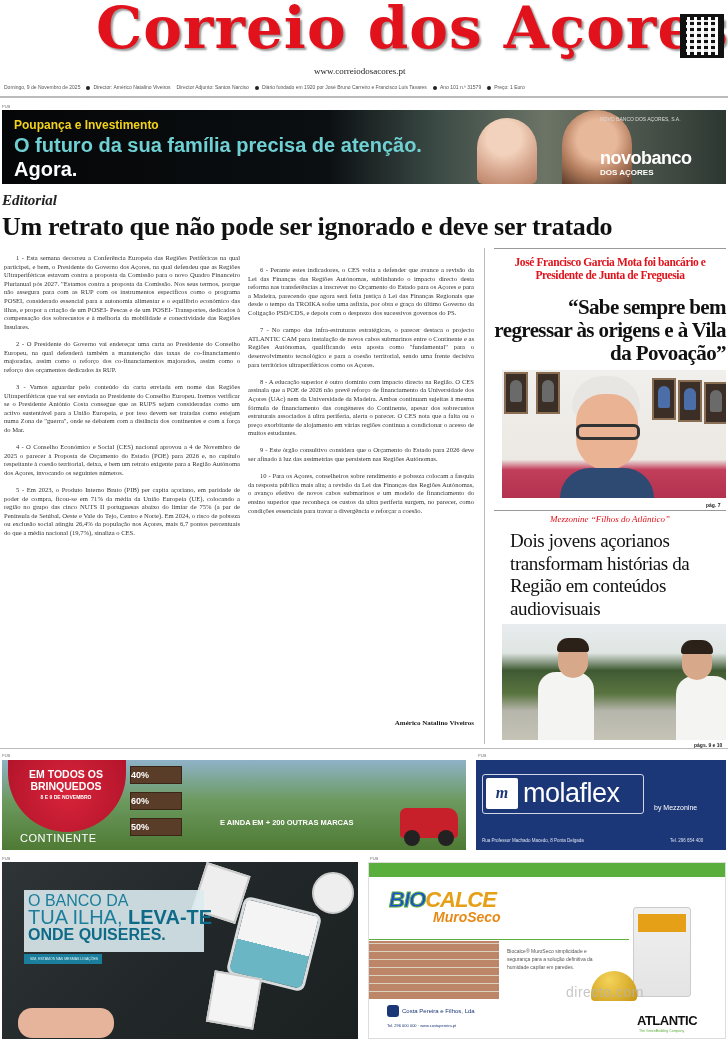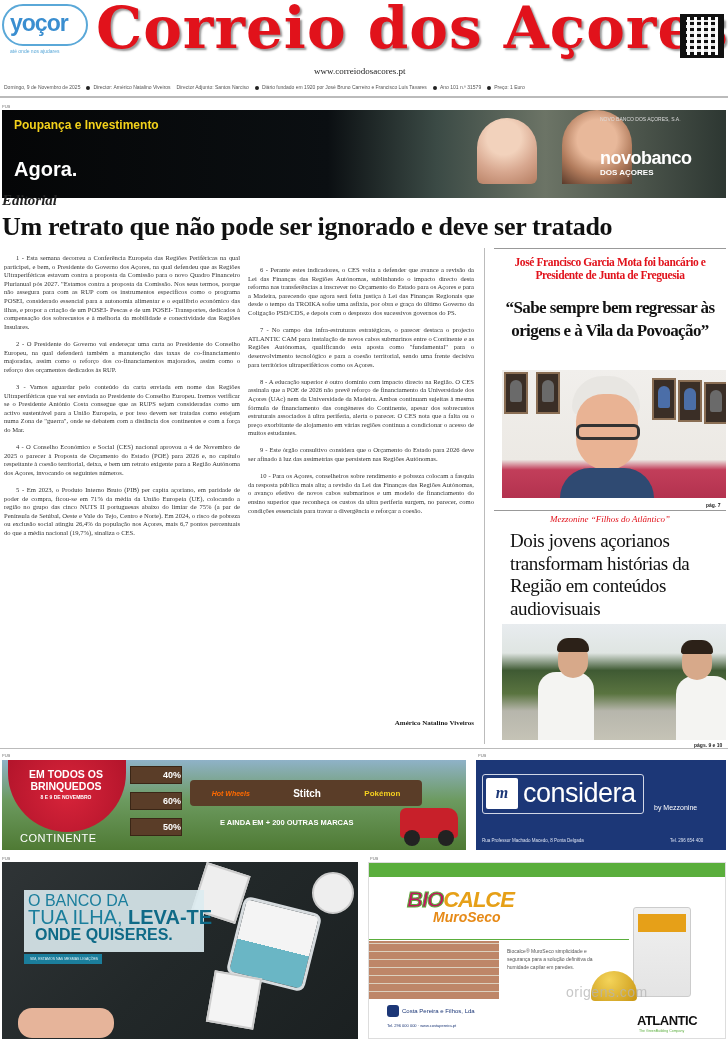--- a/index.html
+++ b/index.html
@@ -17,21 +17,21 @@
       repeating-linear-gradient(90deg, #111 0 4px, #fff 4px 7px),
       #111; border: 3px solid #111; }
   .qr::before { content:""; position:absolute; inset:3px; background:
       repeating-linear-gradient(0deg, rgba(255,255,255,.9) 0 3px, transparent 3px 6px); }
   .site-url { position: absolute; left: 314px; top: 66px; font-size: 9px; color: #222; }
   .meta-line { position: absolute; left: 4px; top: 84px; width: 720px; font-family: "Liberation Sans", sans-serif; font-size: 5px; color: #555; white-space: nowrap; display:flex; gap:6px; }
   .meta-line .dot { display:inline-block; width:4px; height:4px; border-radius:50%; background:#222; margin-right:3px; vertical-align:middle; }
   .rule { position: absolute; left: 0; width: 728px; height: 2px; background: #bbb; }
 
   
-  .ad-top { position: absolute; left: 2px; top: 110px; width: 724px; height: 88px; background: linear-gradient(90deg, #050607 0%, #0b0f12 45%, #3b4a45 60%, #6c7466 75%, #2d3732 100%); overflow: hidden; }
+  .ad-top { position: absolute; left: 2px; top: 110px; width: 724px; height: 74px; background: linear-gradient(90deg, #050607 0%, #0b0f12 45%, #3b4a45 60%, #6c7466 75%, #2d3732 100%); overflow: hidden; }
   .ad-top .kicker { position: absolute; left: 12px; top: 8px; font-family: "Liberation Sans", sans-serif; font-weight: bold; font-size: 12px; color: #f3d21b; }
   .ad-top .headline { position: absolute; left: 12px; top: 24px; font-family: "Liberation Sans", sans-serif; font-weight: bold; font-size: 20px; color: #6fd0d3; white-space: nowrap; }
   .ad-top .agora { position: absolute; left: 12px; top: 48px; font-family: "Liberation Sans", sans-serif; font-weight: bold; font-size: 20px; color: #fff; }
   .ad-top .baby { position: absolute; left: 475px; top: 8px; width: 60px; height: 66px; border-radius: 30px 30px 6px 6px; background: radial-gradient(circle at 45% 30%, #f2d2bc 0 30%, #d8a890 60%, #b47c60 100%); }
   .ad-top .man { position: absolute; left: 560px; top: 0; width: 70px; height: 74px; border-radius: 35px 35px 0 0; background: radial-gradient(circle at 50% 40%, #e8b89a 0 35%, #b07a5b 65%, #5a3a2a 100%); }
   .ad-top .brand { position: absolute; left: 598px; top: 38px; font-family: "Liberation Sans", sans-serif; font-weight: bold; font-size: 18px; color: #fff; letter-spacing: -0.5px; }
   .ad-top .brand-sub { position: absolute; left: 598px; top: 58px; font-family: "Liberation Sans", sans-serif; font-weight: bold; font-size: 8px; color: #fff; }
   .ad-top .legal { position: absolute; left: 598px; top: 6px; font-family: "Liberation Sans", sans-serif; font-size: 5px; color: #ddd; }
   .tiny-label { position: absolute; font-family: "Liberation Sans", sans-serif; font-size: 4px; color: #777; }
 
@@ -41,21 +41,21 @@
   .col { position: absolute; font-size: 6.6px; line-height: 8.6px; text-align: justify; color: #333; }
   .col p { text-indent: 12px; margin-bottom: 8.6px; }
   .col-1 { left: 4px; top: 254px; width: 236px; height: 488px; overflow: hidden; }
   .col-2 { left: 248px; top: 266px; width: 226px; height: 440px; overflow: hidden; }
   .signature { position: absolute; left: 248px; top: 719px; width: 226px; text-align: right; font-size: 7px; font-weight: bold; color: #222; }
   .col-divider { position: absolute; left: 484px; top: 248px; width: 1px; height: 496px; background: #bbb; }
 
   
   .side-rule { position: absolute; left: 494px; height: 1px; width: 232px; background: #999; }
   .story1-kicker { position: absolute; left: 494px; top: 256px; width: 232px; text-align: center; font-size: 11.5px; font-weight: bold; color: #e1121b; line-height: 13px; letter-spacing: -0.4px; }
-  .story1-quote { position: absolute; left: 494px; top: 296px; width: 232px; text-align: center; font-size: 17px; line-height: 23px; color: #111; letter-spacing: -0.6px; }
+  .story1-quote { position: absolute; left: 494px; top: 296px; width: 232px; text-align: right; font-size: 21px; line-height: 23px; color: #111; letter-spacing: -0.6px; }
   .photo1 { position: absolute; left: 502px; top: 370px; width: 224px; height: 128px; background: linear-gradient(180deg, #f1efec 0%, #ece9e4 70%, #c23e5a 78%, #b3324f 100%); overflow: hidden; }
   .frame { position: absolute; top: 2px; width: 24px; height: 42px; background: #3a2e26; border: 2px solid #8a6e54; }
   .frame::after { content:""; position:absolute; left:4px; top:6px; width:12px; height:22px; border-radius:6px 6px 2px 2px; background:#6a6a6a; }
   .frame.blue::after { background:#4b6ea8; }
   .elder { position: absolute; left: 62px; top: 6px; width: 84px; height: 122px; }
   .elder .hair { position: absolute; left: 8px; top: 0; width: 68px; height: 40px; border-radius: 34px 34px 10px 10px; background: #e8e6e2; }
   .elder .face { position: absolute; left: 12px; top: 18px; width: 62px; height: 76px; border-radius: 30px 30px 34px 34px; background: #e9b394; }
   .elder .glasses { position: absolute; left: 12px; top: 48px; width: 64px; height: 16px; border: 3px solid #333; border-radius: 6px; }
   .elder .shirt { position: absolute; left: -4px; top: 92px; width: 94px; height: 40px; border-radius: 30px 30px 0 0; background: #2f4a72; }
   .credit { position: absolute; font-family: "Liberation Sans", sans-serif; font-size: 5px; font-weight: bold; color: #222; }
@@ -66,21 +66,21 @@
   .person .head { position: absolute; width: 30px; height: 36px; border-radius: 15px; background: #d7a98a; }
   .person .hair { position: absolute; width: 32px; height: 14px; border-radius: 16px 16px 4px 4px; background: #2c2118; }
   .person .body { position: absolute; width: 56px; height: 70px; border-radius: 18px 18px 0 0; background: #f4f4f2; }
 
   
   .ad-continente { position: absolute; left: 2px; top: 760px; width: 464px; height: 90px; background: linear-gradient(180deg, #8fb2c8 0%, #6c9a5f 45%, #4f7a34 100%); overflow: hidden; }
   .red-blob { position: absolute; left: 6px; top: -10px; width: 118px; height: 82px; border-radius: 0 0 60px 60px; background: radial-gradient(circle, #d8243a 0%, #b0132a 100%); }
   .ad-continente .promo { position: absolute; left: 14px; top: 8px; width: 100px; text-align: center; font-family: "Liberation Sans", sans-serif; font-weight: bold; font-size: 10.5px; line-height: 12px; color: #fff; }
   .ad-continente .promo-date { position: absolute; left: 14px; top: 34px; width: 100px; text-align: center; font-family: "Liberation Sans", sans-serif; font-weight: bold; font-size: 5px; color: #fff; }
   .ad-continente .brand { position: absolute; left: 18px; top: 72px; font-family: "Liberation Sans", sans-serif; font-weight: normal; font-size: 11px; color: #fff; letter-spacing: 0.5px; }
-  .sign { position: absolute; left: 128px; width: 52px; height: 18px; background: #5a3d28; border: 1px solid #3a2616; color: #fff; font-family: "Liberation Sans", sans-serif; font-weight: bold; font-size: 9px; text-align: right; line-height: 16px; padding-left: 20px; }
+  .sign { position: absolute; left: 128px; width: 52px; height: 18px; background: #5a3d28; border: 1px solid #3a2616; color: #fff; font-family: "Liberation Sans", sans-serif; font-weight: bold; font-size: 9px; text-align: left; line-height: 16px; }
   .plank { position: absolute; left: 188px; top: 20px; width: 232px; height: 26px; background: #5a3d28; border-radius: 4px; display: flex; align-items: center; justify-content: space-around; font-family: "Liberation Sans", sans-serif; font-weight: bold; font-size: 10px; }
   .plank .hw { color: #ff6a00; font-size: 7px; font-style: italic; }
   .plank .st { color: #fff; }
   .plank .pk { color: #f5d020; font-size: 8px; }
   .ad-continente .more { position: absolute; left: 218px; top: 58px; font-family: "Liberation Sans", sans-serif; font-weight: bold; font-size: 7.5px; color: #fff; white-space: nowrap; }
   .jeep { position: absolute; left: 398px; top: 48px; width: 58px; height: 30px; background: #c8202a; border-radius: 6px 10px 4px 4px; }
   .jeep::before, .jeep::after { content:""; position:absolute; bottom:-8px; width:16px; height:16px; border-radius:50%; background:#222; }
   .jeep::before { left:4px; } .jeep::after { right:4px; }
 
   .ad-molaflex { position: absolute; left: 476px; top: 760px; width: 250px; height: 90px; background: #1c3777; }
@@ -89,71 +89,67 @@
   .mf-word { position: absolute; left: 40px; top: 3px; font-family: "Liberation Sans", sans-serif; font-size: 27px; color: #fff; letter-spacing: -0.5px; }
   .mf-by { position: absolute; left: 178px; top: 44px; font-family: "Liberation Sans", sans-serif; font-size: 7px; color: #fff; }
   .mf-addr { position: absolute; left: 6px; top: 78px; font-family: "Liberation Sans", sans-serif; font-size: 4.5px; color: #dbe2f2; }
   .mf-tel { position: absolute; left: 194px; top: 78px; font-family: "Liberation Sans", sans-serif; font-size: 4.5px; color: #dbe2f2; }
 
   .ad-banco { position: absolute; left: 2px; top: 862px; width: 356px; height: 177px; background: linear-gradient(135deg, #2f3436 0%, #222829 50%, #1b2021 100%); overflow: hidden; }
   .banco-box { position: absolute; left: 22px; top: 28px; width: 180px; height: 62px; background: rgba(220,235,240,0.9); }
   .banco-l1 { position: absolute; left: 26px; top: 30px; font-family: "Liberation Sans", sans-serif; font-size: 16px; color: #1b7e9c; line-height: 17px; }
   .banco-l2 { position: absolute; left: 26px; top: 47px; font-family: "Liberation Sans", sans-serif; font-size: 20px; color: #1b7e9c; line-height: 17px; white-space: nowrap; }
   .banco-l2 b, .banco-l3 { font-weight: bold; color: #0f6a87; }
-  .banco-l3 { position: absolute; left: 26px; top: 64px; font-family: "Liberation Sans", sans-serif; font-size: 16px; line-height: 17px; margin-left: 7px; }
+  .banco-l3 { position: absolute; left: 26px; top: 64px; font-family: "Liberation Sans", sans-serif; font-size: 16px; line-height: 17px; }
   .banco-btn { position: absolute; left: 22px; top: 92px; width: 78px; height: 10px; background: #1b7e9c; color: #e6f3f7; font-family: "Liberation Sans", sans-serif; font-size: 3.5px; line-height: 10px; padding-left: 6px; }
   .badge { position: absolute; background: #eee; border: 2px solid #ccc; }
   .card { position: absolute; left: 232px; top: 42px; width: 80px; height: 80px; border-radius: 8px; background: linear-gradient(180deg, #f4f4f4 0 55%, #6ab6c5 55% 100%); border: 3px solid #d7dcdf; transform: rotate(14deg); }
   .hand { position: absolute; left: 16px; top: 146px; width: 96px; height: 30px; border-radius: 14px; background: #e6b49a; }
 
   .ad-biocalce { position: absolute; left: 368px; top: 862px; width: 358px; height: 177px; background: #fff; border: 1px solid #ddd; overflow: hidden; }
   .bc-bar { position: absolute; left: 0; top: 0; width: 358px; height: 14px; background: #5aae3c; }
   .bc-logo1 { position: absolute; left: 20px; top: 24px; font-family: "Liberation Sans", sans-serif; font-weight: bold; font-style: italic; font-size: 22px; color: #e6a018; letter-spacing: -1px; }
-  .bc-logo1 .bio { color: #be185d; margin-left: 18px; -webkit-text-stroke: 1px #5aae3c; }
+  .bc-logo1 .bio { color: #1d4ed8; -webkit-text-stroke: 1px #5aae3c; }
   .bc-logo2 { position: absolute; left: 64px; top: 46px; font-family: "Liberation Sans", sans-serif; font-weight: bold; font-style: italic; font-size: 14px; color: #e68a18; }
   .bc-title { position: absolute; left: 130px; top: 28px; font-family: "Liberation Sans", sans-serif; font-weight: bold; font-size: 7.5px; line-height: 10px; color: #5aae3c; letter-spacing: 0.5px; }
   .bc-wall { position: absolute; left: 0; top: 78px; width: 130px; height: 58px; background: repeating-linear-gradient(0deg, #b77a58 0 7px, #d9cbb8 7px 8px), #b77a58; opacity: 0.9; }
   .bc-green-line { position: absolute; left: 0; top: 76px; width: 260px; height: 1px; background: #5aae3c; }
   .bc-desc { position: absolute; left: 138px; top: 84px; font-family: "Liberation Sans", sans-serif; font-size: 5px; line-height: 8px; color: #555; width: 90px; }
   .bc-bag { position: absolute; left: 264px; top: 44px; width: 58px; height: 90px; background: linear-gradient(180deg, #f0f0f0 0%, #e4e4e4 100%); border: 1px solid #ccc; border-radius: 3px; }
   .bc-bag::before { content:""; position:absolute; left:4px; top:6px; width:48px; height:18px; background:#e6a018; }
   .bc-helmet { position: absolute; left: 222px; top: 108px; width: 46px; height: 30px; border-radius: 23px 23px 4px 4px; background: radial-gradient(circle at 40% 30%, #f4d45a, #c89512); }
   .bc-company { position: absolute; left: 18px; top: 142px; font-family: "Liberation Sans", sans-serif; font-size: 6px; color: #1c3777; }
   .bc-company .ico { display:inline-block; width:12px; height:12px; background:#1c3777; border-radius:3px; vertical-align:middle; margin-right:3px; }
   .bc-contact { position: absolute; left: 18px; top: 160px; font-family: "Liberation Sans", sans-serif; font-size: 4px; color: #1c3777; }
   .bc-kera { position: absolute; left: 268px; top: 150px; font-family: "Liberation Sans", sans-serif; font-weight: bold; font-size: 13px; color: #111; letter-spacing: -0.5px; }
   .bc-kera-sub { position: absolute; left: 270px; top: 166px; font-family: "Liberation Sans", sans-serif; font-size: 3.5px; color: #5aae3c; }
   .watermark { position: absolute; left: 566px; top: 984px; font-family: "Liberation Sans", sans-serif; font-size: 14px; color: rgba(180,180,180,0.75); letter-spacing: 0.5px; }
 </style>
 </head>
 <body>
 
 <header class="masthead">
-  <div class="yocor">
-    <div class="yocor-cloud"></div>
-    <span class="yocor-word">yoçor</span>
-    <span class="yocor-tag">até onde nos ajudares</span>
-  </div>
   <h1 class="logo">Correio dos Açores</h1>
   <div class="qr"></div>
   <a class="site-url">www.correiodosacores.pt</a>
   <div class="meta-line">
     <span>Domingo, 9 de Novembro de 2025</span>
     <span><i class="dot"></i><span>Director: Américo Natalino Viveiros</span></span>
     <span>Director Adjunto: Santos Narciso</span>
     <span><i class="dot"></i><span>Diário fundado em 1920 por José Bruno Carreiro e Francisco Luís Tavares</span></span>
     <span><i class="dot"></i><span>Ano 101 n.º 31579</span></span>
     <span><i class="dot"></i><span>Preço: 1 Euro</span></span>
   </div>
 </header>
 <div class="rule" style="top:96px"></div>
 
 <span class="tiny-label" style="left:2px;top:104px">PUB</span>
 <section class="ad-top">
   <span class="kicker">Poupança e Investimento</span>
+  <span class="headline">O futuro da sua família precisa de atenção.</span>
   <span class="agora">Agora.</span>
   <div class="baby"></div>
   <div class="man"></div>
   <span class="legal">NOVO BANCO DOS AÇORES, S.A.</span>
   <span class="brand">novobanco</span>
   <span class="brand-sub">DOS AÇORES</span>
 </section>
 
 <span class="section-tag">Editorial</span>
 <h2 class="editorial-title">Um retrato que não pode ser ignorado e deve ser tratado</h2>
@@ -217,34 +213,29 @@
 
 <span class="tiny-label" style="left:2px;top:753px">PUB</span>
 <section class="ad-continente">
   <div class="red-blob"></div>
   <span class="promo">EM TODOS OS BRINQUEDOS</span>
   <span class="promo-date">8 E 9 DE NOVEMBRO</span>
   <span class="brand">CONTINENTE</span>
   <div class="sign" style="top:6px">40%</div>
   <div class="sign" style="top:32px">60%</div>
   <div class="sign" style="top:58px">50%</div>
-  <div class="plank">
-    <span class="hw">Hot Wheels</span>
-    <span class="st">Stitch</span>
-    <span class="pk">Pokémon</span>
-  </div>
   <span class="more">E AINDA EM + 200 OUTRAS MARCAS</span>
   <div class="jeep"></div>
 </section>
 
 <span class="tiny-label" style="left:478px;top:753px">PUB</span>
 <section class="ad-molaflex">
   <div class="mf-box">
     <span class="mf-icon">m</span>
-    <span class="mf-word">considera</span>
+    <span class="mf-word">molaflex</span>
   </div>
   <span class="mf-by">by Mezzonine</span>
   <span class="mf-addr">Rua Professor Machado Macedo, 8 Ponta Delgada</span>
   <span class="mf-tel">Tel. 296 654 400</span>
 </section>
 
 <span class="tiny-label" style="left:2px;top:856px">PUB</span>
 <section class="ad-banco">
   <div class="badge" style="left:196px;top:6px;width:46px;height:50px;transform:rotate(18deg)"></div>
   <div class="badge" style="left:310px;top:10px;width:42px;height:42px;border-radius:50%"></div>
@@ -267,13 +258,13 @@
   <div class="bc-wall"></div>
   <span class="bc-desc">Biocalce® MuroSeco simplicidade e segurança para a solução definitiva da humidade capilar em paredes.</span>
   <div class="bc-bag"></div>
   <div class="bc-helmet"></div>
   <span class="bc-company"><i class="ico"></i><span>Costa Pereira e Filhos, Lda</span></span>
   <span class="bc-contact">Tel. 296 000 000 · www.costapereira.pt</span>
   <span class="bc-kera">ATLANTIC</span>
   <span class="bc-kera-sub">The GreenBuilding Company</span>
 </section>
 
-<span class="watermark">origens.com</span>
+<span class="watermark">directo.com</span>
 
 </body></html>

